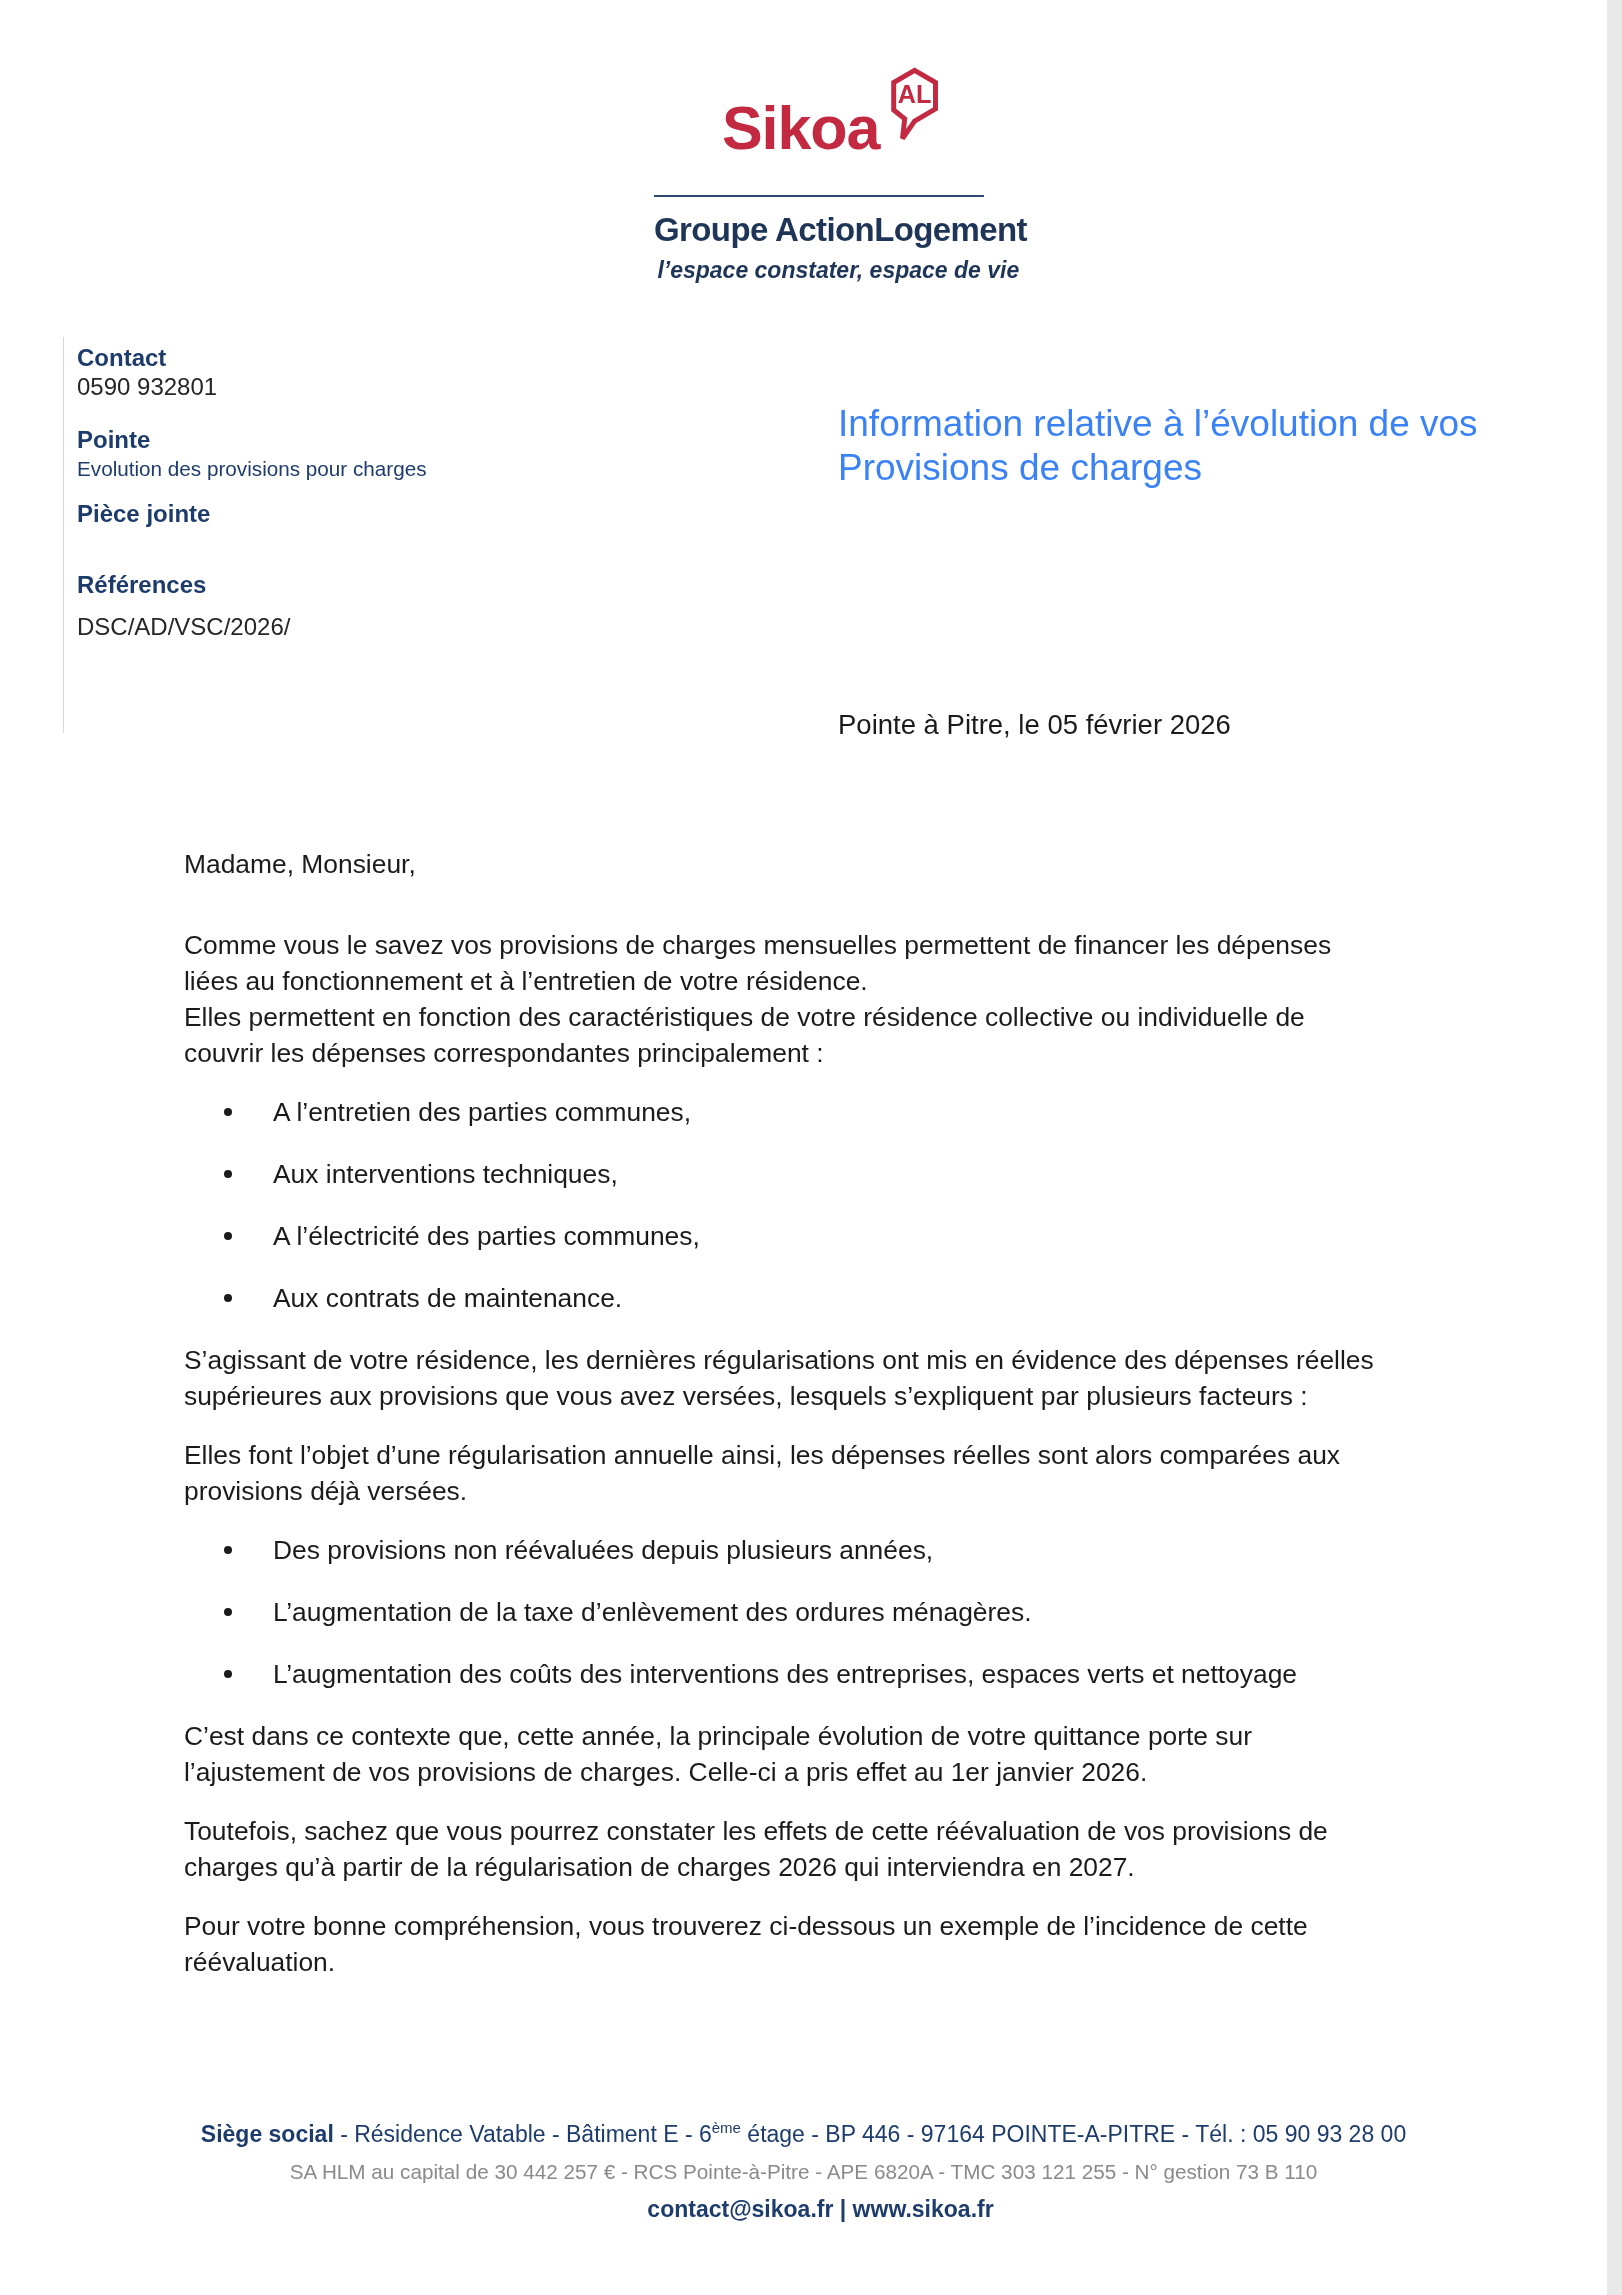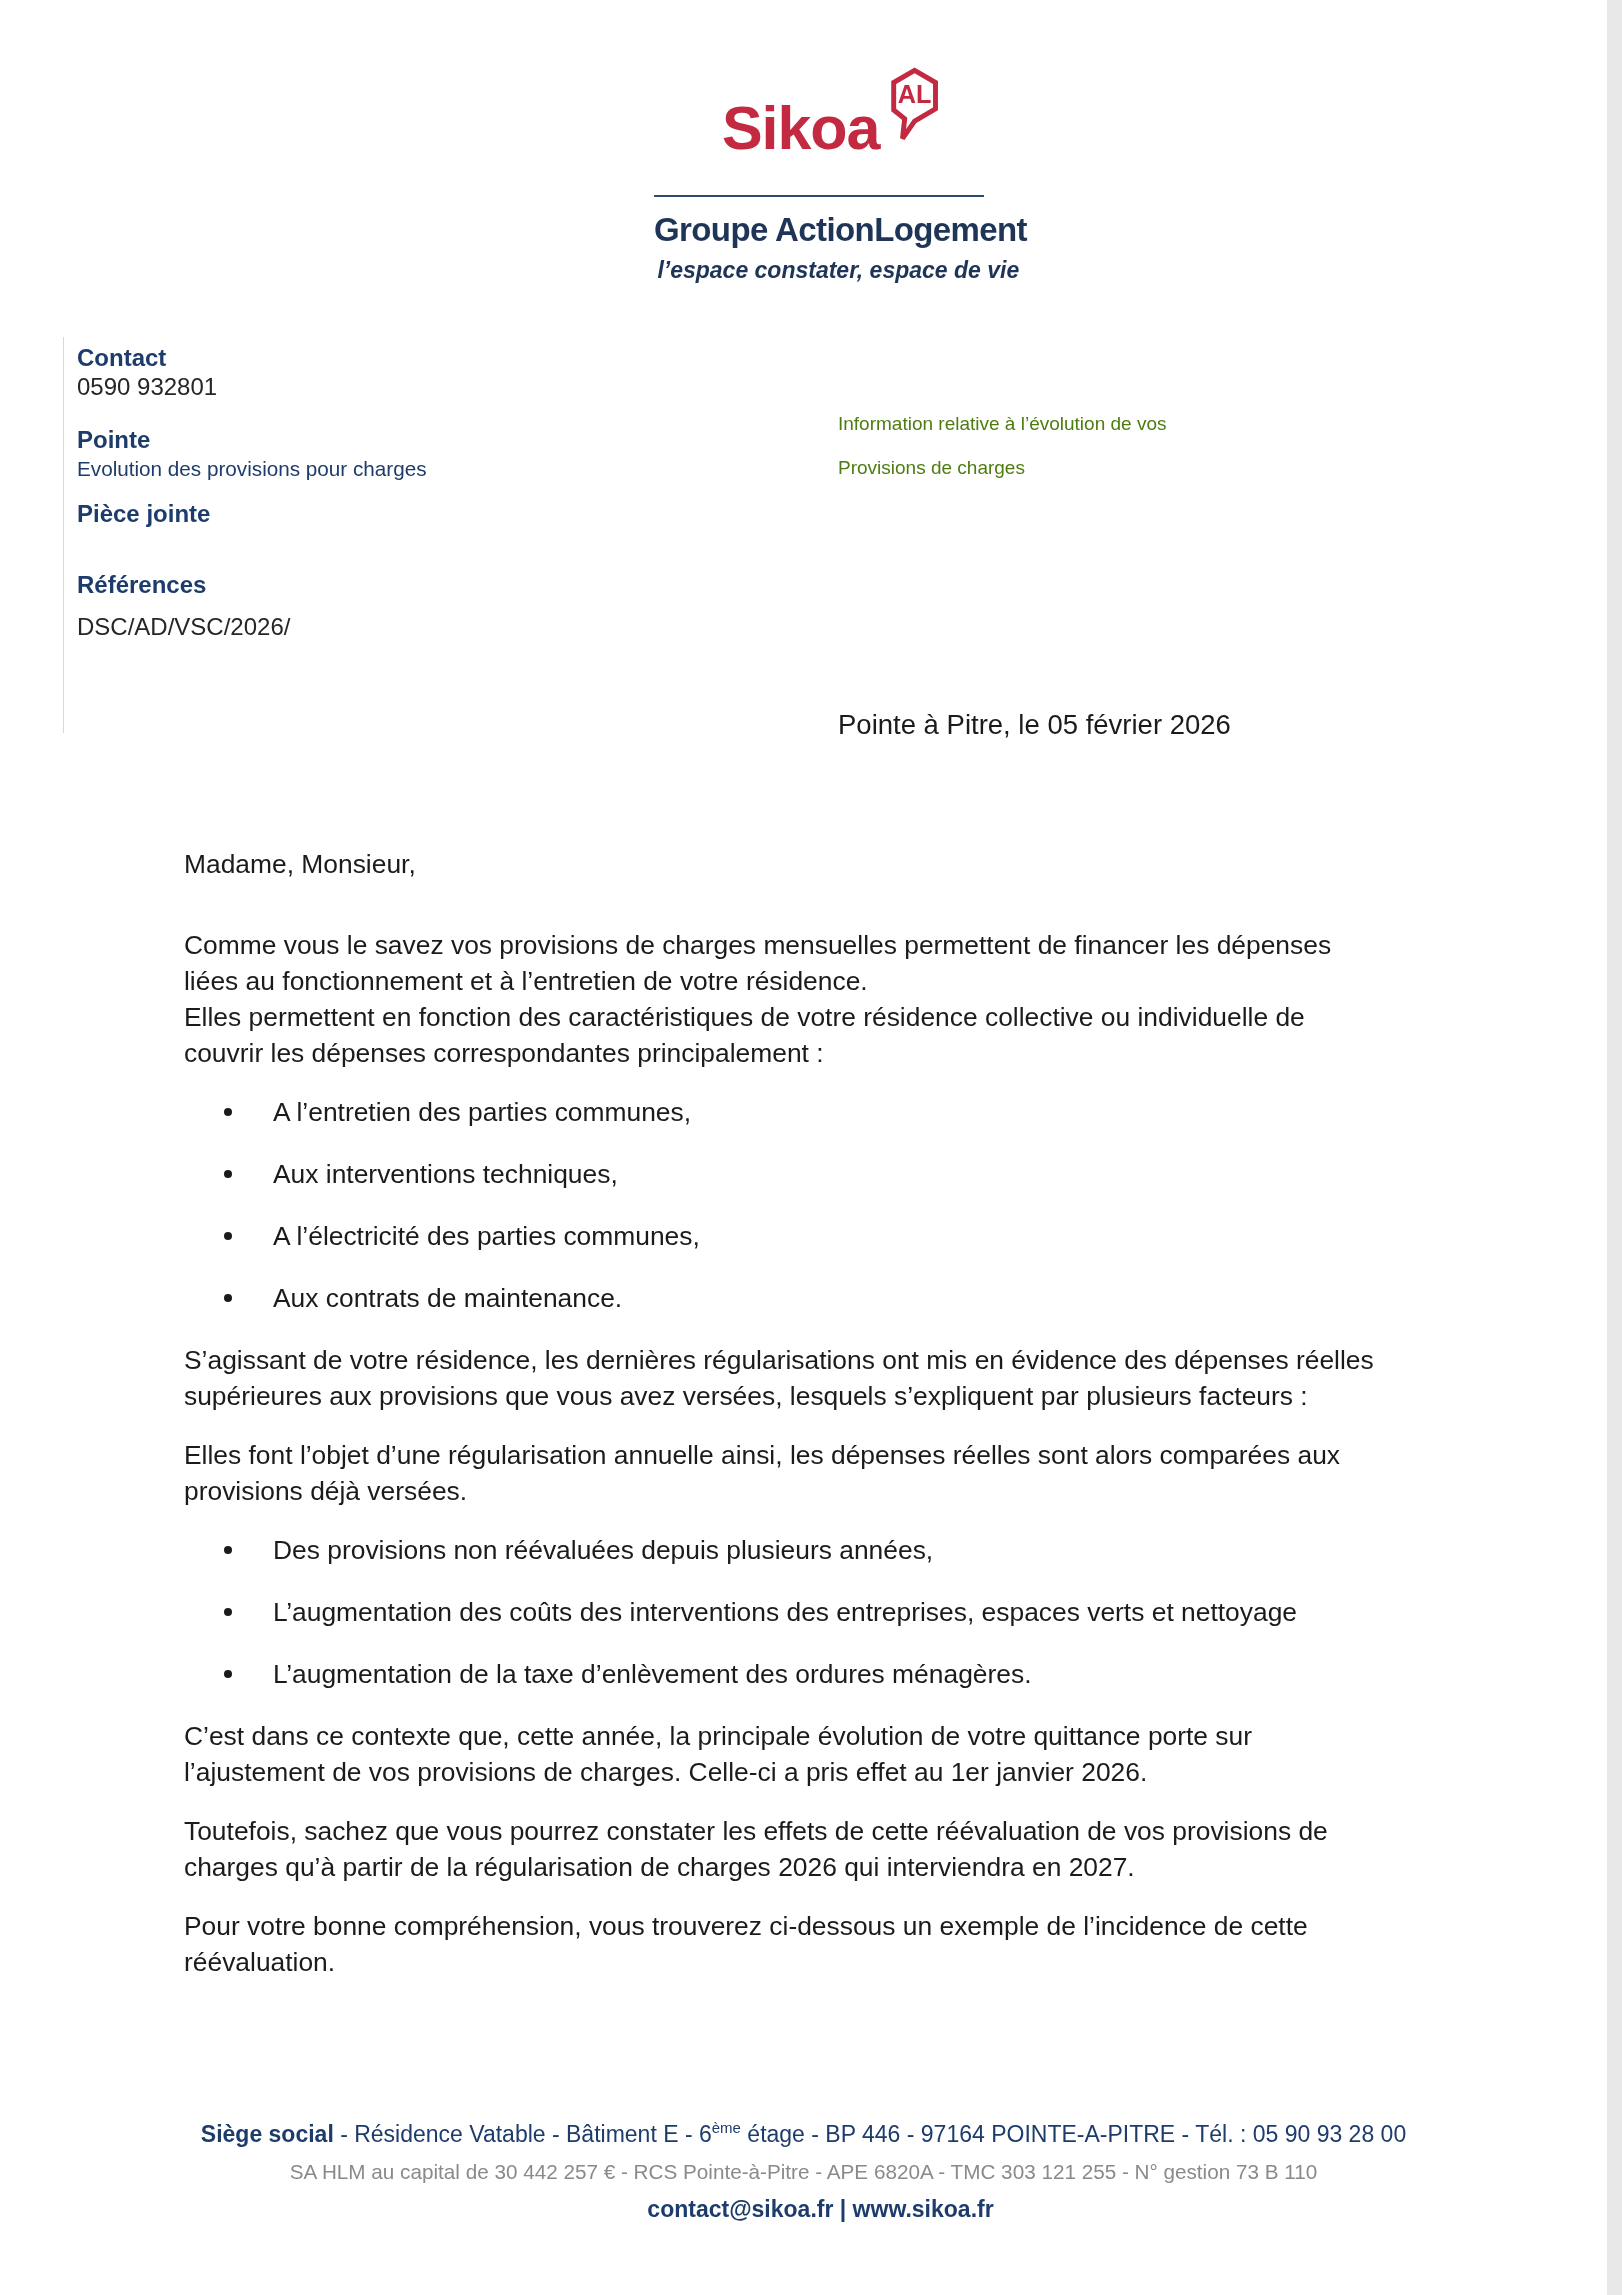--- a/index.html
+++ b/index.html
@@ -35,21 +35,21 @@
     color:#1f3557; white-space:nowrap;
   }
 
   
   .meta-label { position:absolute; left:77px; font-size:24px; font-weight:bold; color:#1d3c6b; }
   .meta-value { position:absolute; left:77px; font-size:24px; color:#26262a; }
   .meta-value.small { font-size:20.7px; color:#1d3c6b; }
   .margin-rule { position:absolute; left:63px; top:337px; width:1.1px; height:396px; background:#c9cfd8; opacity:.8; }
 
   
-  .subject { position:absolute; left:838px; top:402px; font-size:19px; line-height:44px; color:#4d7c0f; }
+  .subject { position:absolute; left:838px; top:402px; font-size:37px; line-height:44px; color:#3b82f6; }
   .dateline { position:absolute; left:838px; top:709px; font-size:27.5px; color:#1b1b1b; }
 
   
   .body { position:absolute; left:184px; top:846px; width:1228px; font-size:26.4px; line-height:36px; color:#1b1b1b; }
   .salutation { margin:0 0 45px 0; }
   .para { margin:0 0 23px 0; white-space:pre-line; }
   .blist { list-style:none; margin:9.8px 0 20px 0; padding:0; }
   .blist li { position:relative; padding-left:89px; margin-bottom:26px; min-height:36px; }
   .blist li::before {
     content:""; position:absolute; left:40px; top:13.8px;
@@ -109,22 +109,22 @@
       <li>Aux interventions techniques,</li>
       <li>A l’électricité des parties communes,</li>
       <li>Aux contrats de maintenance.</li>
     </ul>
     <p class="para">S’agissant de votre résidence, les dernières régularisations ont mis en évidence des dépenses réelles
 supérieures aux provisions que vous avez versées, lesquels s’expliquent par plusieurs facteurs :</p>
     <p class="para">Elles font l’objet d’une régularisation annuelle ainsi, les dépenses réelles sont alors comparées aux
 provisions déjà versées.</p>
     <ul class="blist">
       <li>Des provisions non réévaluées depuis plusieurs années,</li>
+      <li>L’augmentation de la taxe d’enlèvement des ordures ménagères.</li>
       <li>L’augmentation des coûts des interventions des entreprises, espaces verts et nettoyage</li>
-      <li>L’augmentation de la taxe d’enlèvement des ordures ménagères.</li>
     </ul>
     <p class="para">C’est dans ce contexte que, cette année, la principale évolution de votre quittance porte sur
 l’ajustement de vos provisions de charges. Celle-ci a pris effet au 1er janvier 2026.</p>
     <p class="para">Toutefois, sachez que vous pourrez constater les effets de cette réévaluation de vos provisions de
 charges qu’à partir de la régularisation de charges 2026 qui interviendra en 2027.</p>
     <p class="para">Pour votre bonne compréhension, vous trouverez ci-dessous un exemple de l’incidence de cette
 réévaluation.</p>
   </div>
 
   <div class="footer-line f1">

